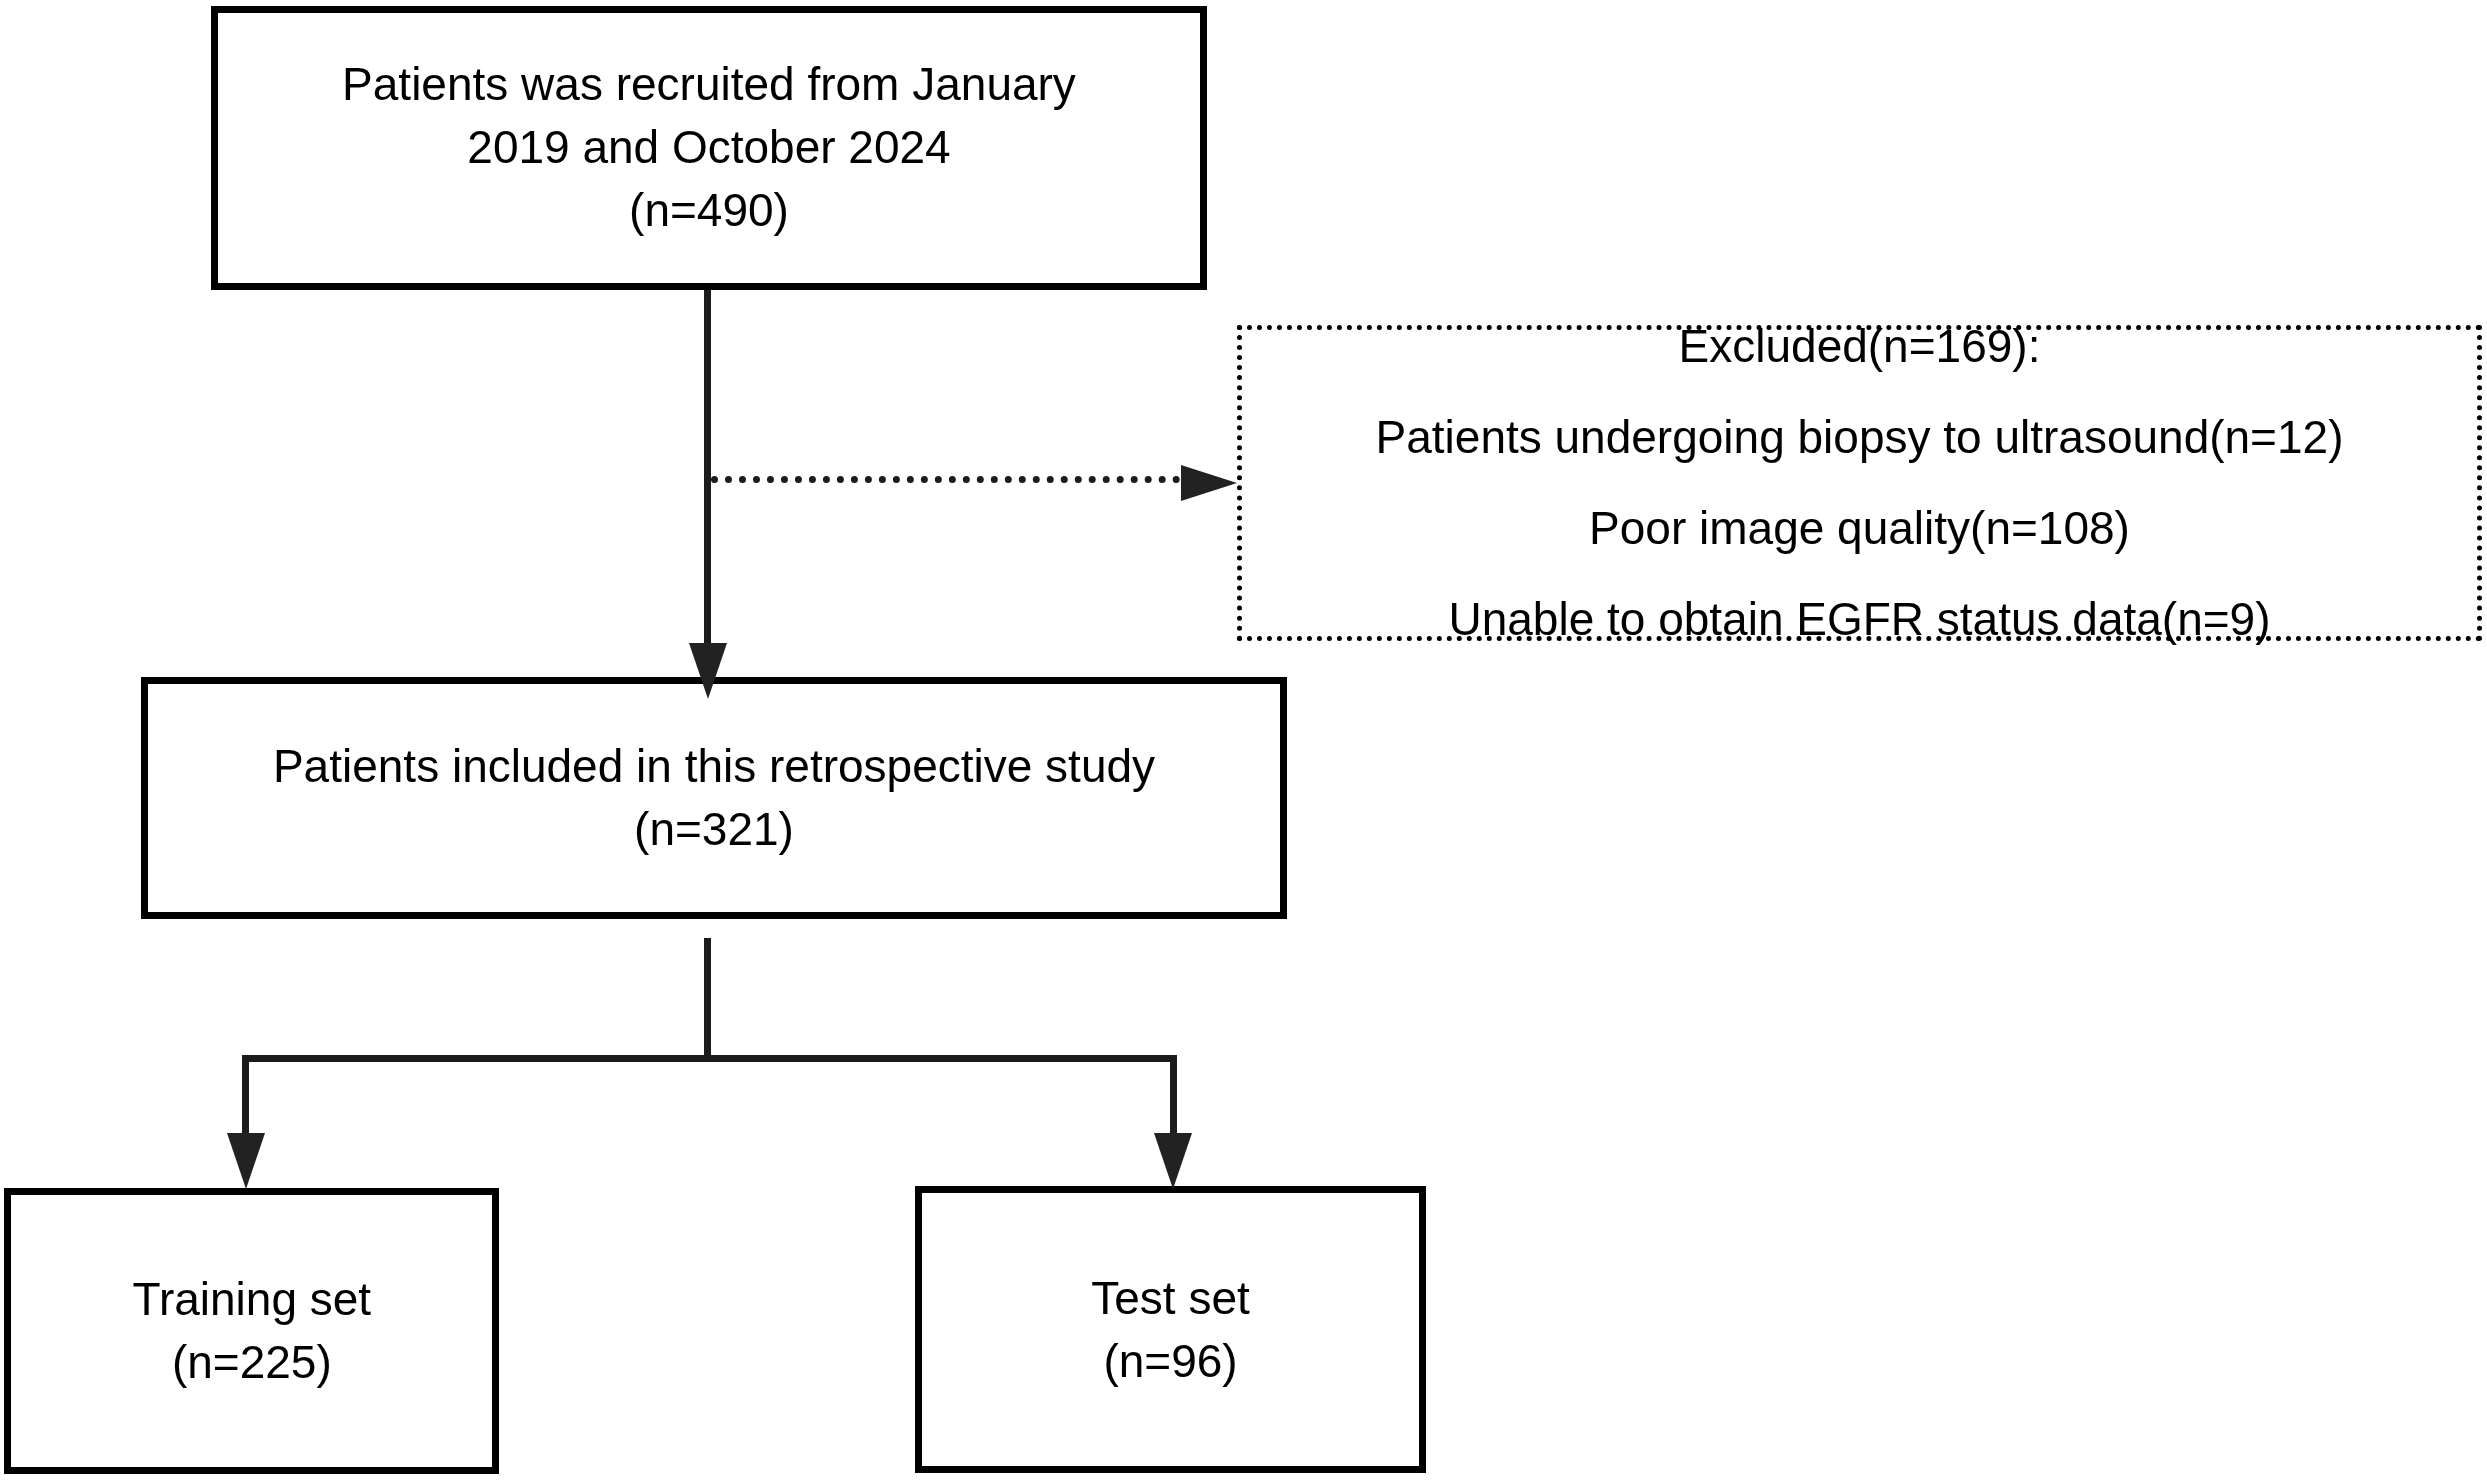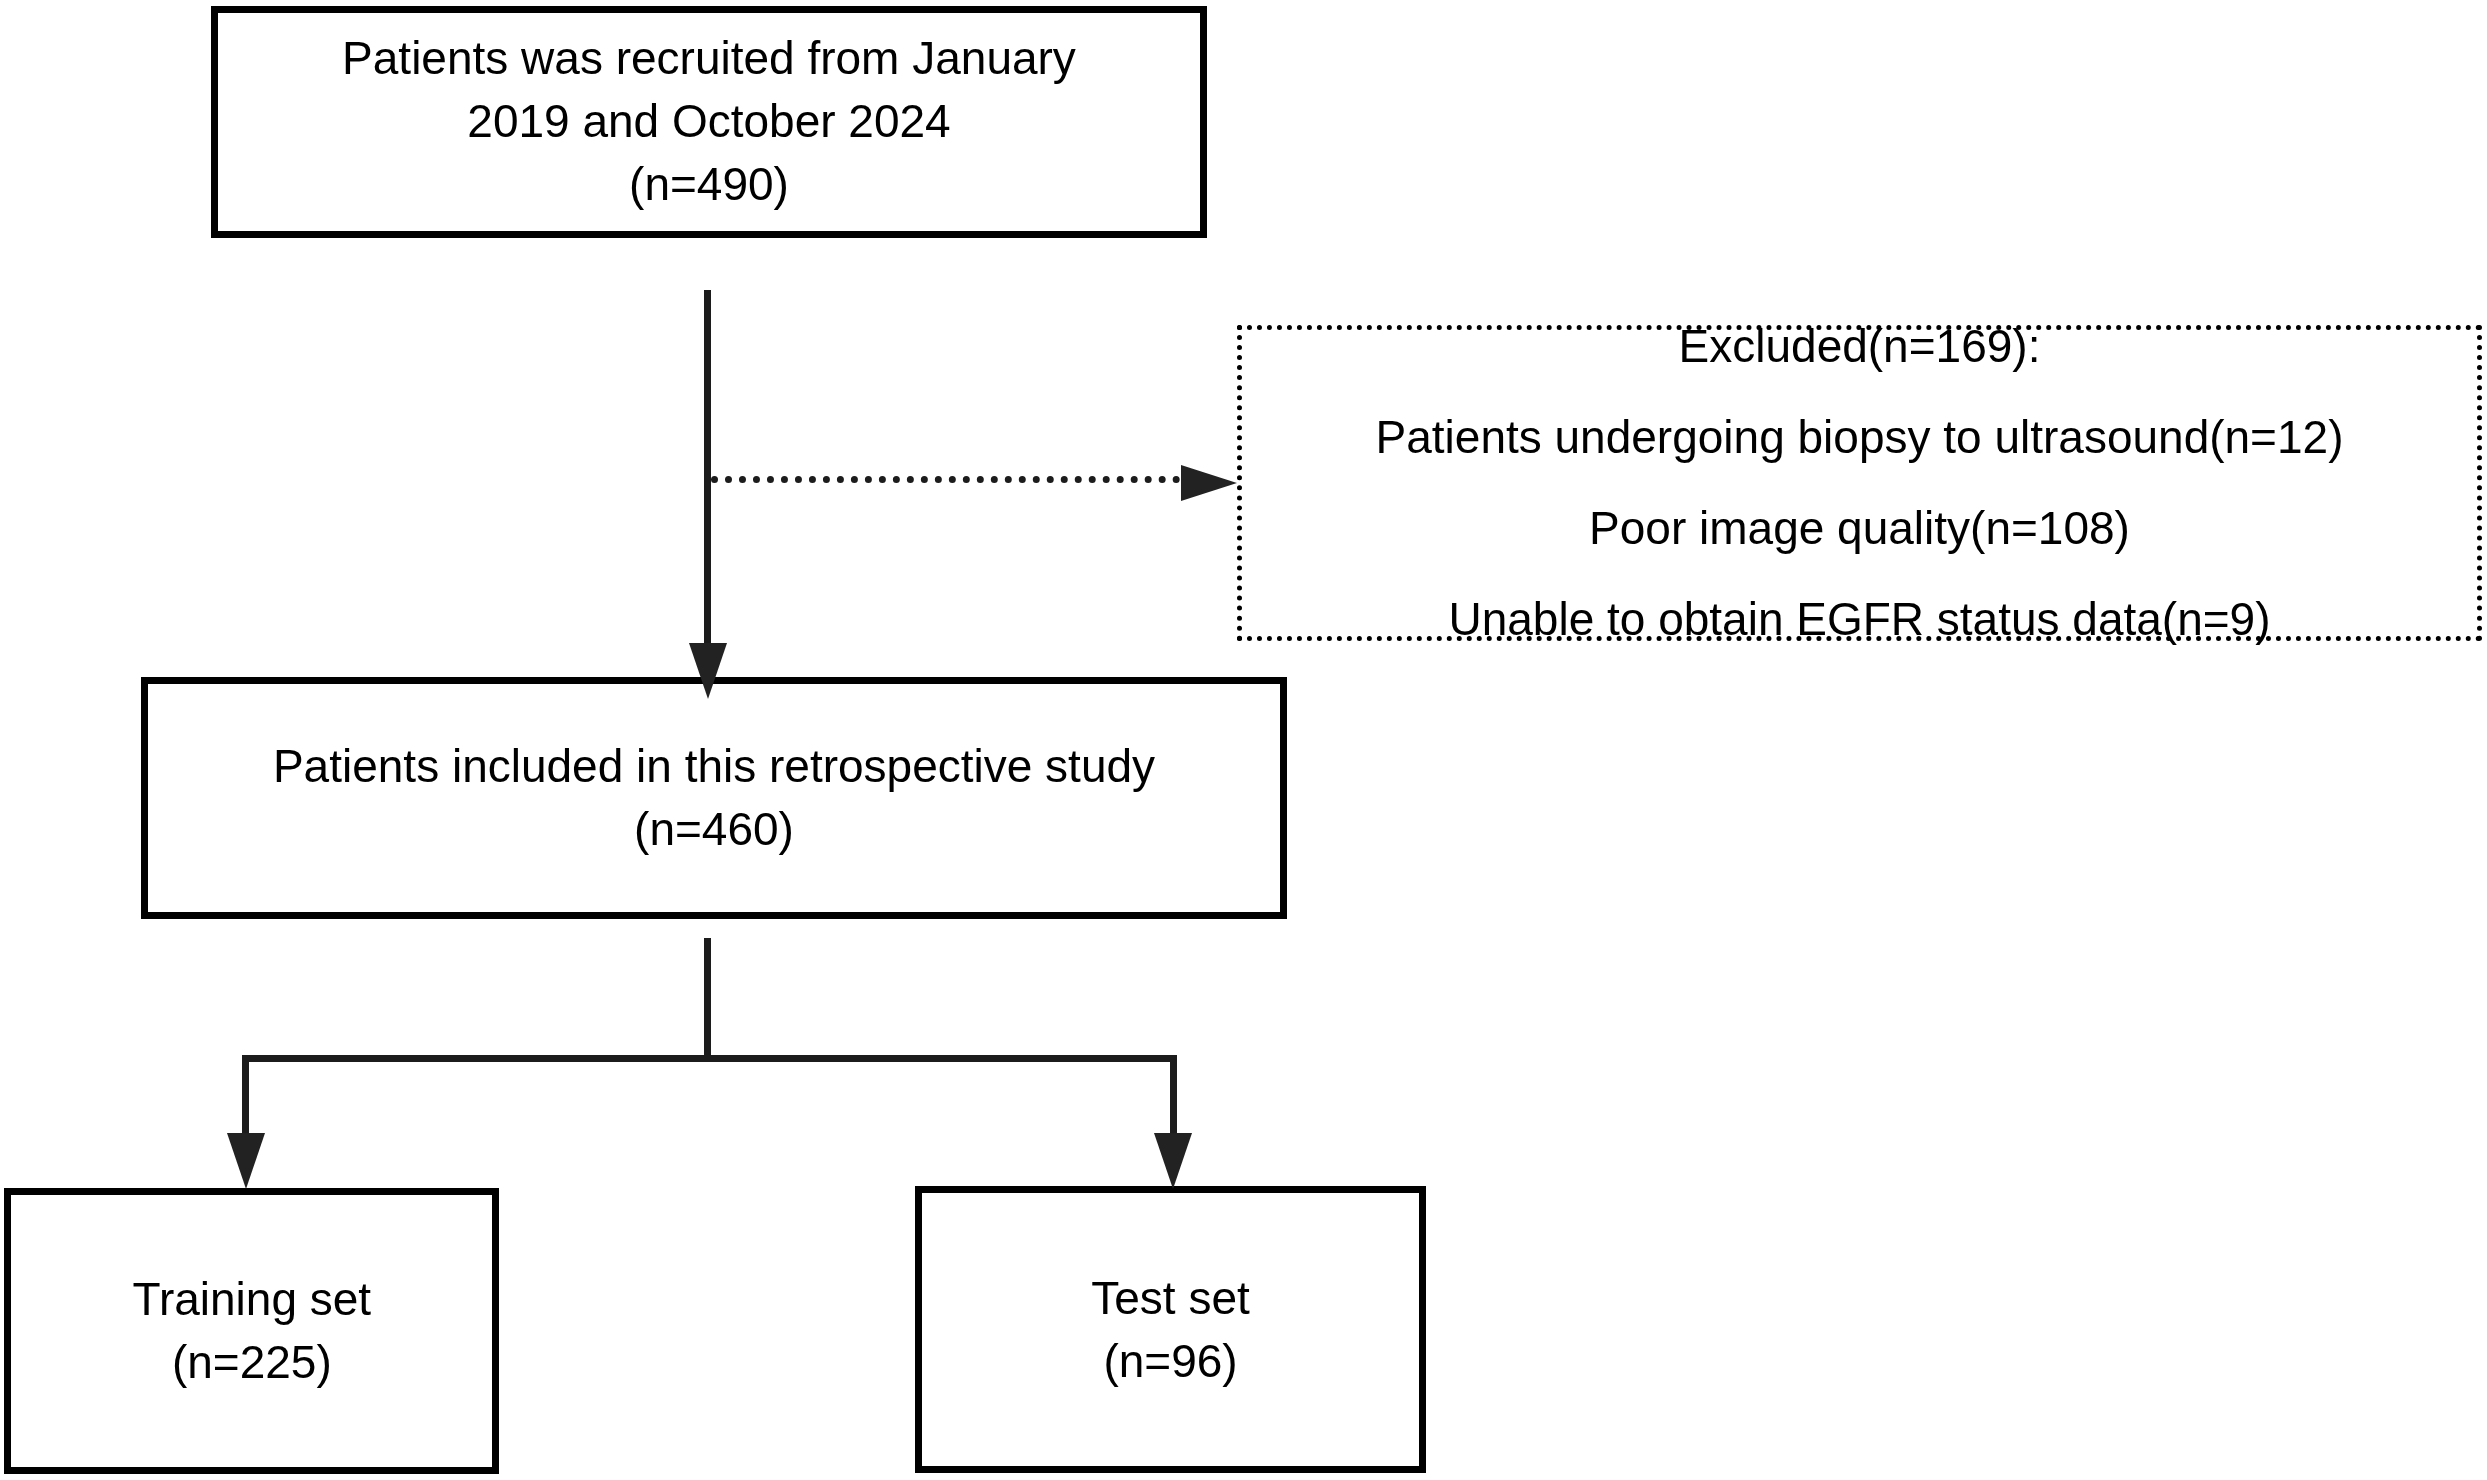--- a/index.html
+++ b/index.html
@@ -65,36 +65,36 @@
     border-bottom: 18px solid transparent;
     border-left: 56px solid #222222;
   }
   .txt { white-space: nowrap; }
 </style>
 </head>
 <body>
 
 <div id="canvas">
 
-  <div class="box" style="left:211px; top:5.8px; width:996px; height:232px;">
+  <div class="box" style="left:211px; top:5.8px; width:996px; height:284px;">
     <div class="txt">Patients was recruited from January</div>
     <div class="txt">2019 and October 2024</div>
     <div class="txt">(n=490)</div>
   </div>
 
   <div class="box dotted" style="left:1237px; top:325px; width:1245px; height:316px;">
     <div class="txt">Excluded(n=169):</div>
     <div class="txt">Patients undergoing biopsy to ultrasound(n=12)</div>
     <div class="txt">Poor image quality(n=108)</div>
     <div class="txt">Unable to obtain EGFR status data(n=9)</div>
   </div>
 
   <div class="box" style="left:141px; top:677px; width:1146px; height:242px;">
     <div class="txt">Patients included in this retrospective study</div>
-    <div class="txt">(n=460)</div>
+    <div class="txt">(n=321)</div>
   </div>
 
   <div class="box" style="left:4.3px; top:1188px; width:495px; height:286px;">
     <div class="txt">Training set</div>
     <div class="txt">(n=225)</div>
   </div>
 
   <div class="box" style="left:915px; top:1186px; width:511px; height:287px;">
     <div class="txt">Test set</div>
     <div class="txt">(n=96)</div>

